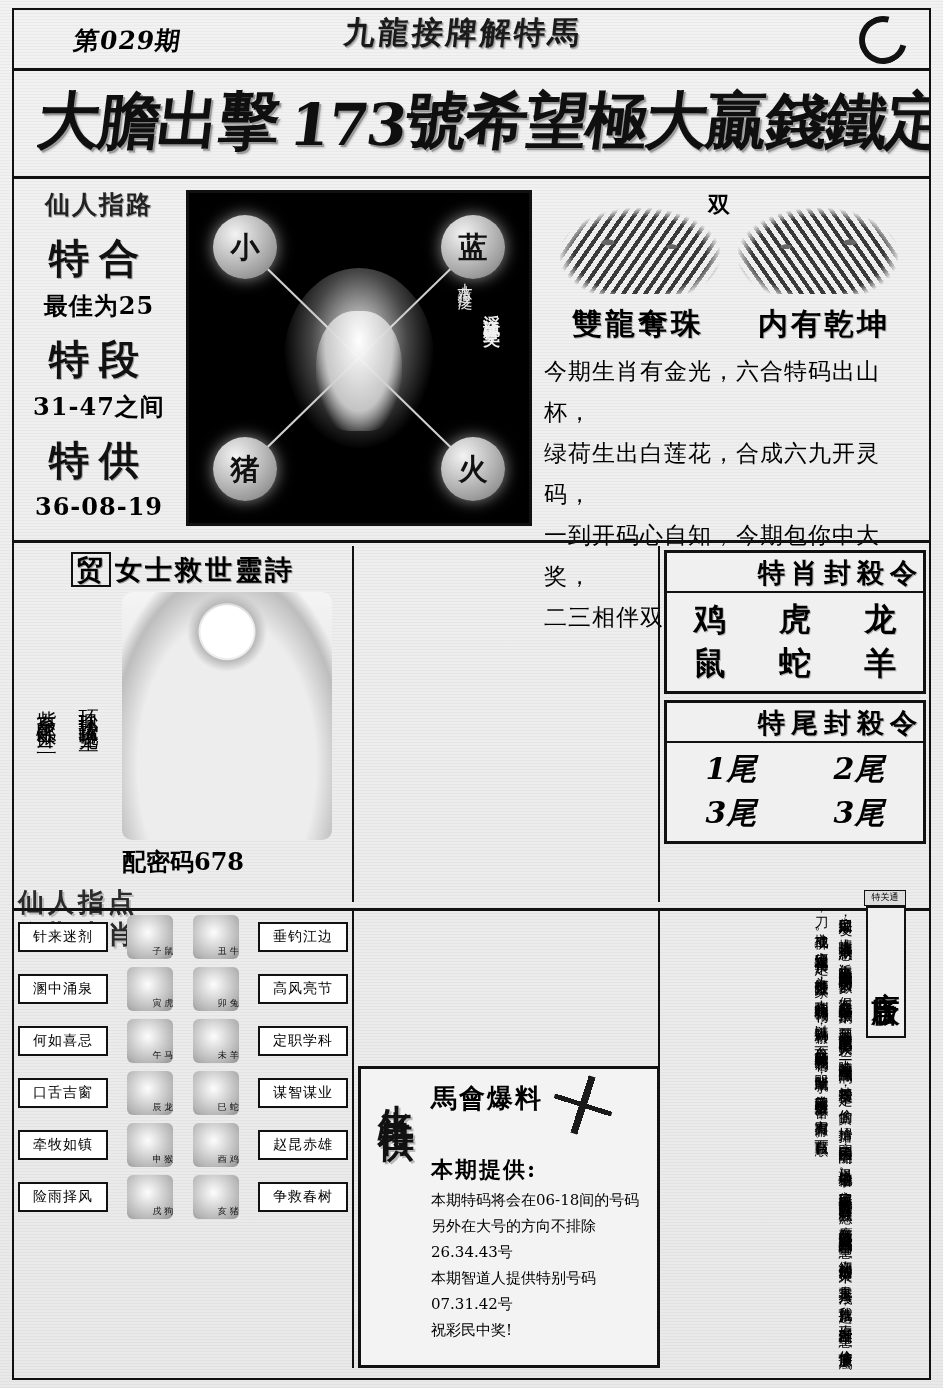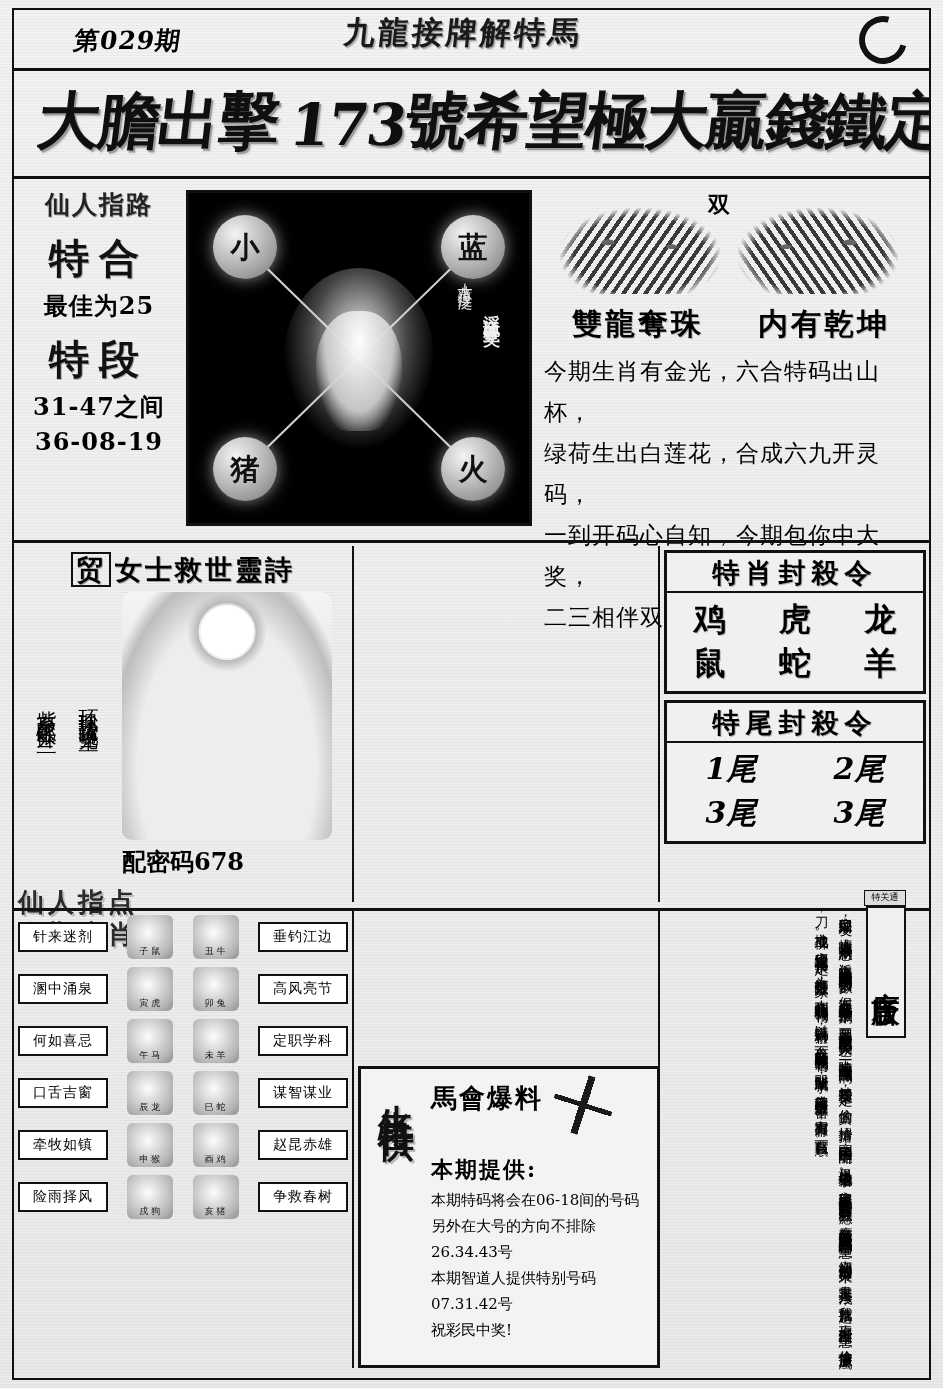--- a/index.html
+++ b/index.html
@@ -249,21 +249,21 @@
   }
   .smiley::before{left:4px;} .smiley::after{right:4px;}
   .joke-text{
     margin:6px 4px 0 4px;font-size:13px;line-height:19px;text-align:justify;
     font-family:"DejaVu Serif","Liberation Serif",serif;
   }
 
   .right-col{position:absolute;left:650px;top:4px;width:262px;height:352px;}
   .kill-box{border:3px solid #111;background:#f0f0f0;margin-bottom:6px;}
   .kill-head{
-    text-align:center;font-family:Liberation Serif, serif;
+    text-align:right;font-family:Liberation Serif, serif;
     font-weight:bold;font-size:27px;letter-spacing:6px;padding:2px 0 0;
     text-shadow:1px 1px 0 #b0b0b0;
     border-bottom:2px solid #111;
   }
   .kill-grid{display:flex;flex-wrap:wrap;justify-content:space-around;padding:4px 0 6px;}
   .kill-item{
     width:33%;text-align:center;
     font-family:"DejaVu Serif","Liberation Serif",serif;
     font-weight:bold;font-size:32px;line-height:44px;
     text-shadow:1px 1px 0 #b5b5b5;
@@ -286,21 +286,21 @@
     width:86px;height:26px;border:2px solid #111;background:#fff;
     display:flex;align-items:center;justify-content:center;
     font-family:"DejaVu Serif","Liberation Serif",serif;font-size:14px;letter-spacing:1px;
   }
   .zp-animal{
     width:46px;height:44px;
     background:radial-gradient(ellipse at 45% 40%,#fdfdfd,#b5b5b5 72%,#8d8d8d);
     border-radius:6px;position:relative;overflow:hidden;
   }
   .zp-animal span{
-    position:absolute;left:0;right:0;bottom:1px;text-align:left;font-size:9px;color:#111;padding-left:12px;
+    position:absolute;left:0;right:0;bottom:1px;text-align:right;font-size:9px;color:#111;
   }
 
   .bao-panel{position:absolute;left:344px;top:152px;width:296px;height:296px;border:3px solid #111;background:#f3f3f3;}
   .bao-vert{
     position:absolute;left:6px;top:6px;width:54px;height:282px;
     writing-mode:vertical-rl;
     font-family:"DejaVu Serif","Liberation Serif",serif;
     font-weight:bold;font-size:36px;letter-spacing:8px;
     color:#111;text-shadow:2px 2px 0 #b9b9b9;
   }
@@ -370,20 +370,21 @@
   </div>
   <div class="rule-head"></div>
 
   <div class="band1">
     <div class="b1-left">
       <div class="sub-banner">仙人指路</div>
       <div class="bigword">特合</div>
       <div class="smallnum">最佳为25</div>
       <div class="bigword">特段</div>
       <div class="smallnum">31-47之间</div>
+      <div class="bigword">特供</div>
       <div class="smallnum">36-08-19</div>
     </div>
 
     <div class="photo">
       <svg class="xline" viewBox="0 0 340 330" preserveAspectRatio="none">
         <line x1="56" y1="54" x2="284" y2="276" stroke="#cfcfcf" stroke-width="2"></line>
         <line x1="284" y1="54" x2="56" y2="276" stroke="#cfcfcf" stroke-width="2"></line>
       </svg>
       <div class="glow"></div>
       <div class="figure"></div>

